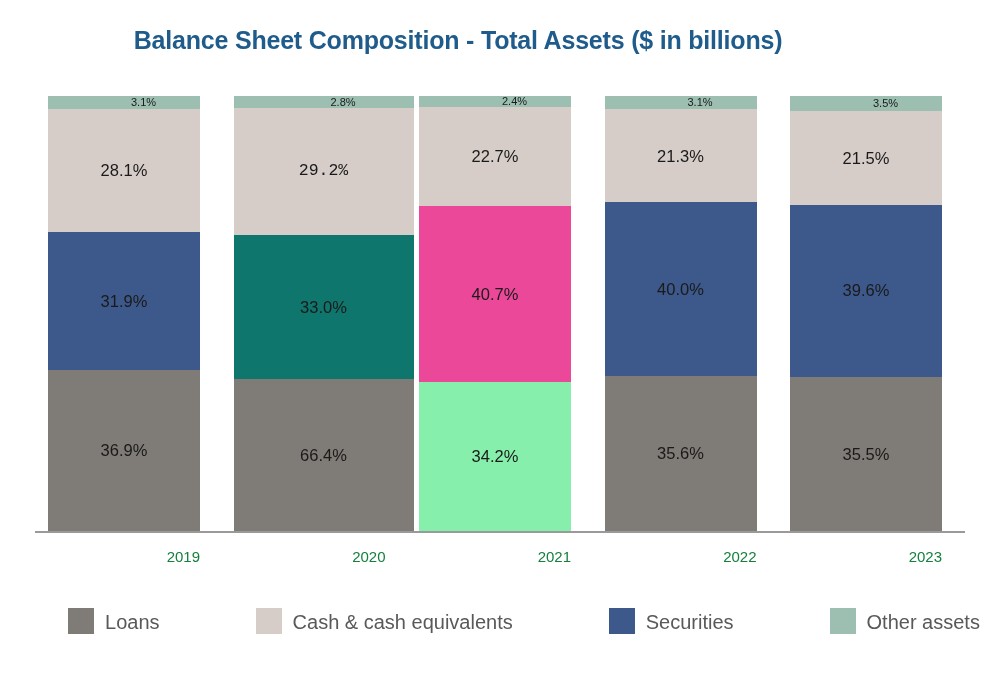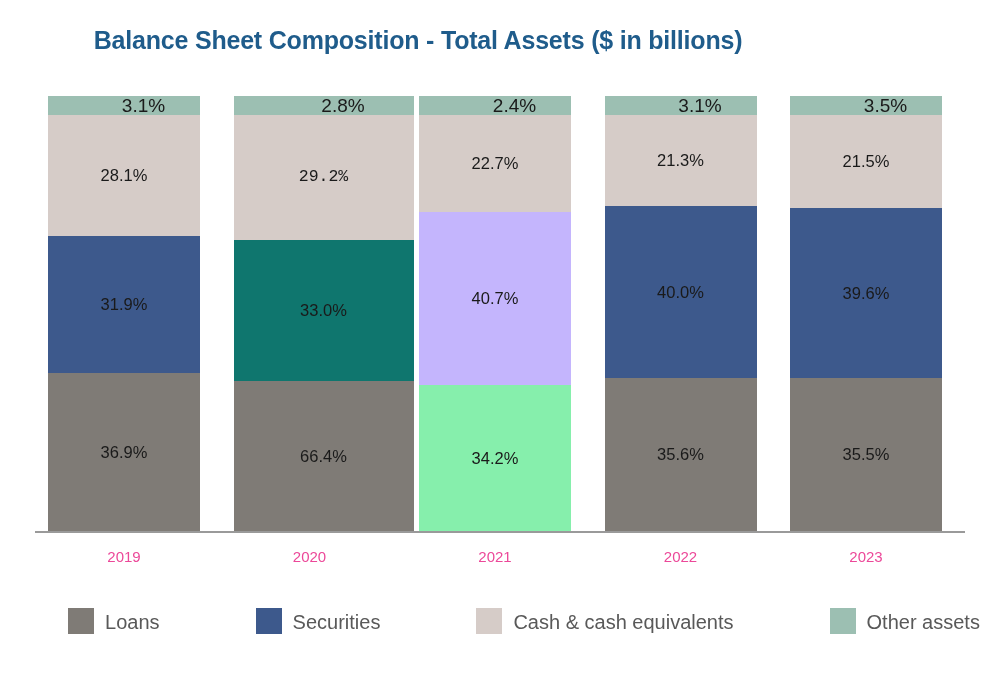--- a/index.html
+++ b/index.html
@@ -24,20 +24,21 @@
     position: absolute;
     left: 0;
     top: 26px;
     width: 836px;
     text-align: center;
     font-size: 25px;
     font-weight: bold;
     color: #1F5C8B;
     letter-spacing: -0.2px;
     white-space: nowrap;
+    padding-left: 40px;
   }
 
   
   #plot-area {
     position: absolute;
     left: 0;
     top: 0;
     width: 1000px;
     height: 531px;
   }
@@ -65,21 +66,21 @@
     box-sizing: border-box;
   }
   .segment-label {
     font-size: 16.5px;
     color: #1a1a1a;
     line-height: 1;
     white-space: nowrap;
   }
   
   .segment.thin .segment-label {
-    font-size: 19px;
+    font-size: 11px;
     margin-left: 39px;
   }
 
   
   #axis-line {
     position: absolute;
     left: 35px;
     top: 531px;
     width: 930px;
     height: 2px;
@@ -90,23 +91,23 @@
   #x-tick-labels {
     position: absolute;
     left: 0;
     top: 548px;
     width: 1000px;
     height: 24px;
   }
   .x-tick {
     position: absolute;
     width: 152px;
-    text-align: center;
+    text-align: right;
     font-size: 15px;
-    color: #ec4899;
+    color: #15803d;
   }
 
   
   #legend {
     position: absolute;
     left: 0;
     top: 608px;
     width: 1000px;
     display: flex;
     justify-content: center;
@@ -171,21 +172,21 @@
         </div>
       </div>
       <div class="bar-group" style="left: 419px;">
         <div class="bar-stack">
           <div class="segment thin" style="flex: 2.4 0 0px; background: rgb(156, 191, 178);">
             <span class="segment-label">2.4%</span>
           </div>
           <div class="segment" style="flex: 22.7 0 0px; background: rgb(214, 204, 200);">
             <span class="segment-label">22.7%</span>
           </div>
-          <div class="segment" style="flex: 40.7 0 0px; background: #c4b5fd;">
+          <div class="segment" style="flex: 40.7 0 0px; background: #ec4899;">
             <span class="segment-label">40.7%</span>
           </div>
           <div class="segment" style="flex: 34.2 0 0px; background: #86efac;">
             <span class="segment-label">34.2%</span>
           </div>
         </div>
       </div>
       <div class="bar-group" style="left: 604.5px;">
         <div class="bar-stack">
           <div class="segment thin" style="flex: 3.1 0 0px; background: rgb(156, 191, 178);">
@@ -229,26 +230,26 @@
       <div class="x-tick" style="left: 604.5px;">2022</div>
       <div class="x-tick" style="left: 790px;">2023</div>
     </div>
 
   <div id="legend">
       <div class="legend-item">
         <span class="legend-swatch" style="background: rgb(127, 123, 118);"></span>
         <span class="legend-label">Loans</span>
       </div>
       <div class="legend-item">
+        <span class="legend-swatch" style="background: rgb(214, 204, 200);"></span>
+        <span class="legend-label">Cash &amp; cash equivalents</span>
+      </div>
+      <div class="legend-item">
         <span class="legend-swatch" style="background: rgb(61, 89, 140);"></span>
         <span class="legend-label">Securities</span>
       </div>
       <div class="legend-item">
-        <span class="legend-swatch" style="background: rgb(214, 204, 200);"></span>
-        <span class="legend-label">Cash &amp; cash equivalents</span>
-      </div>
-      <div class="legend-item">
         <span class="legend-swatch" style="background: rgb(156, 191, 178);"></span>
         <span class="legend-label">Other assets</span>
       </div>
     </div>
 
 </div>
 
 </body></html>

